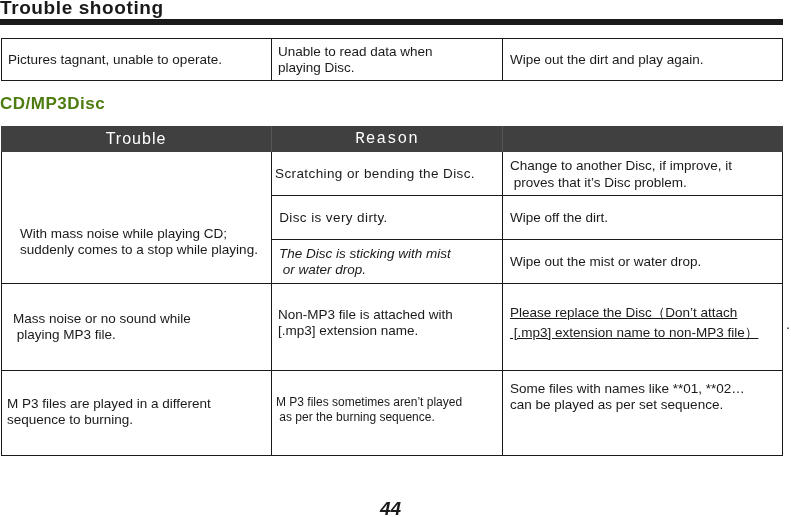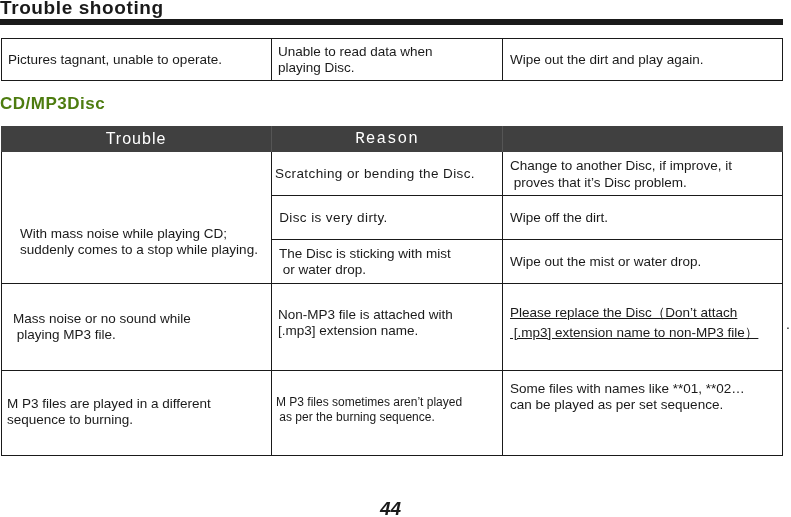--- a/index.html
+++ b/index.html
@@ -61,21 +61,21 @@
   <div class="hline" style="left:1px;top:455px;width:782px;"></div>
 </div>
 
 <div class="cell" style="left:16px;top:152px;width:269px;height:131px;padding-left:4px;margin-top:24px;">With mass noise while playing CD;
 suddenly comes to a stop while playing.</div>
 <div class="cell" style="left:272px;top:152px;width:230px;height:43px;padding-left:3px;letter-spacing:0.4px;">Scratching or bending the Disc.</div>
 <div class="cell" style="left:503px;top:152px;width:279px;height:43px;padding-left:7px;line-height:17px;">Change to another Disc, if improve, it
  proves that it’s Disc problem.</div>
 <div class="cell" style="left:272px;top:196px;width:230px;height:43px;padding-left:3px;letter-spacing:0.4px;"> Disc is very dirty.</div>
 <div class="cell" style="left:503px;top:196px;width:279px;height:43px;padding-left:7px;">Wipe off the dirt.</div>
-<div class="cell" style="left:272px;top:240px;width:230px;height:43px;padding-left:7px;">The Disc is sticking with mist
+<div class="cell" style="left:272px;top:240px;width:230px;height:43px;padding-left:7px;font-style:italic;">The Disc is sticking with mist
  or water drop.</div>
 <div class="cell" style="left:503px;top:240px;width:279px;height:43px;padding-left:7px;">Wipe out the mist or water drop.</div>
 
 <div class="cell" style="left:8px;top:284px;width:269px;height:86px;padding-left:5px;">Mass noise or no sound while
  playing MP3 file.</div>
 <div class="cell" style="left:272px;top:284px;width:230px;height:78px;padding-left:6px;">Non-MP3 file is attached with
 [.mp3] extension name.</div>
 <div class="cell" style="left:503px;top:284px;width:279px;height:78px;padding-left:7px;line-height:20px;text-decoration:underline;">Please replace the Disc（Don’t attach
  [.mp3] extension name to non-MP3 file）</div>
 <div class="abs trail">.</div>

